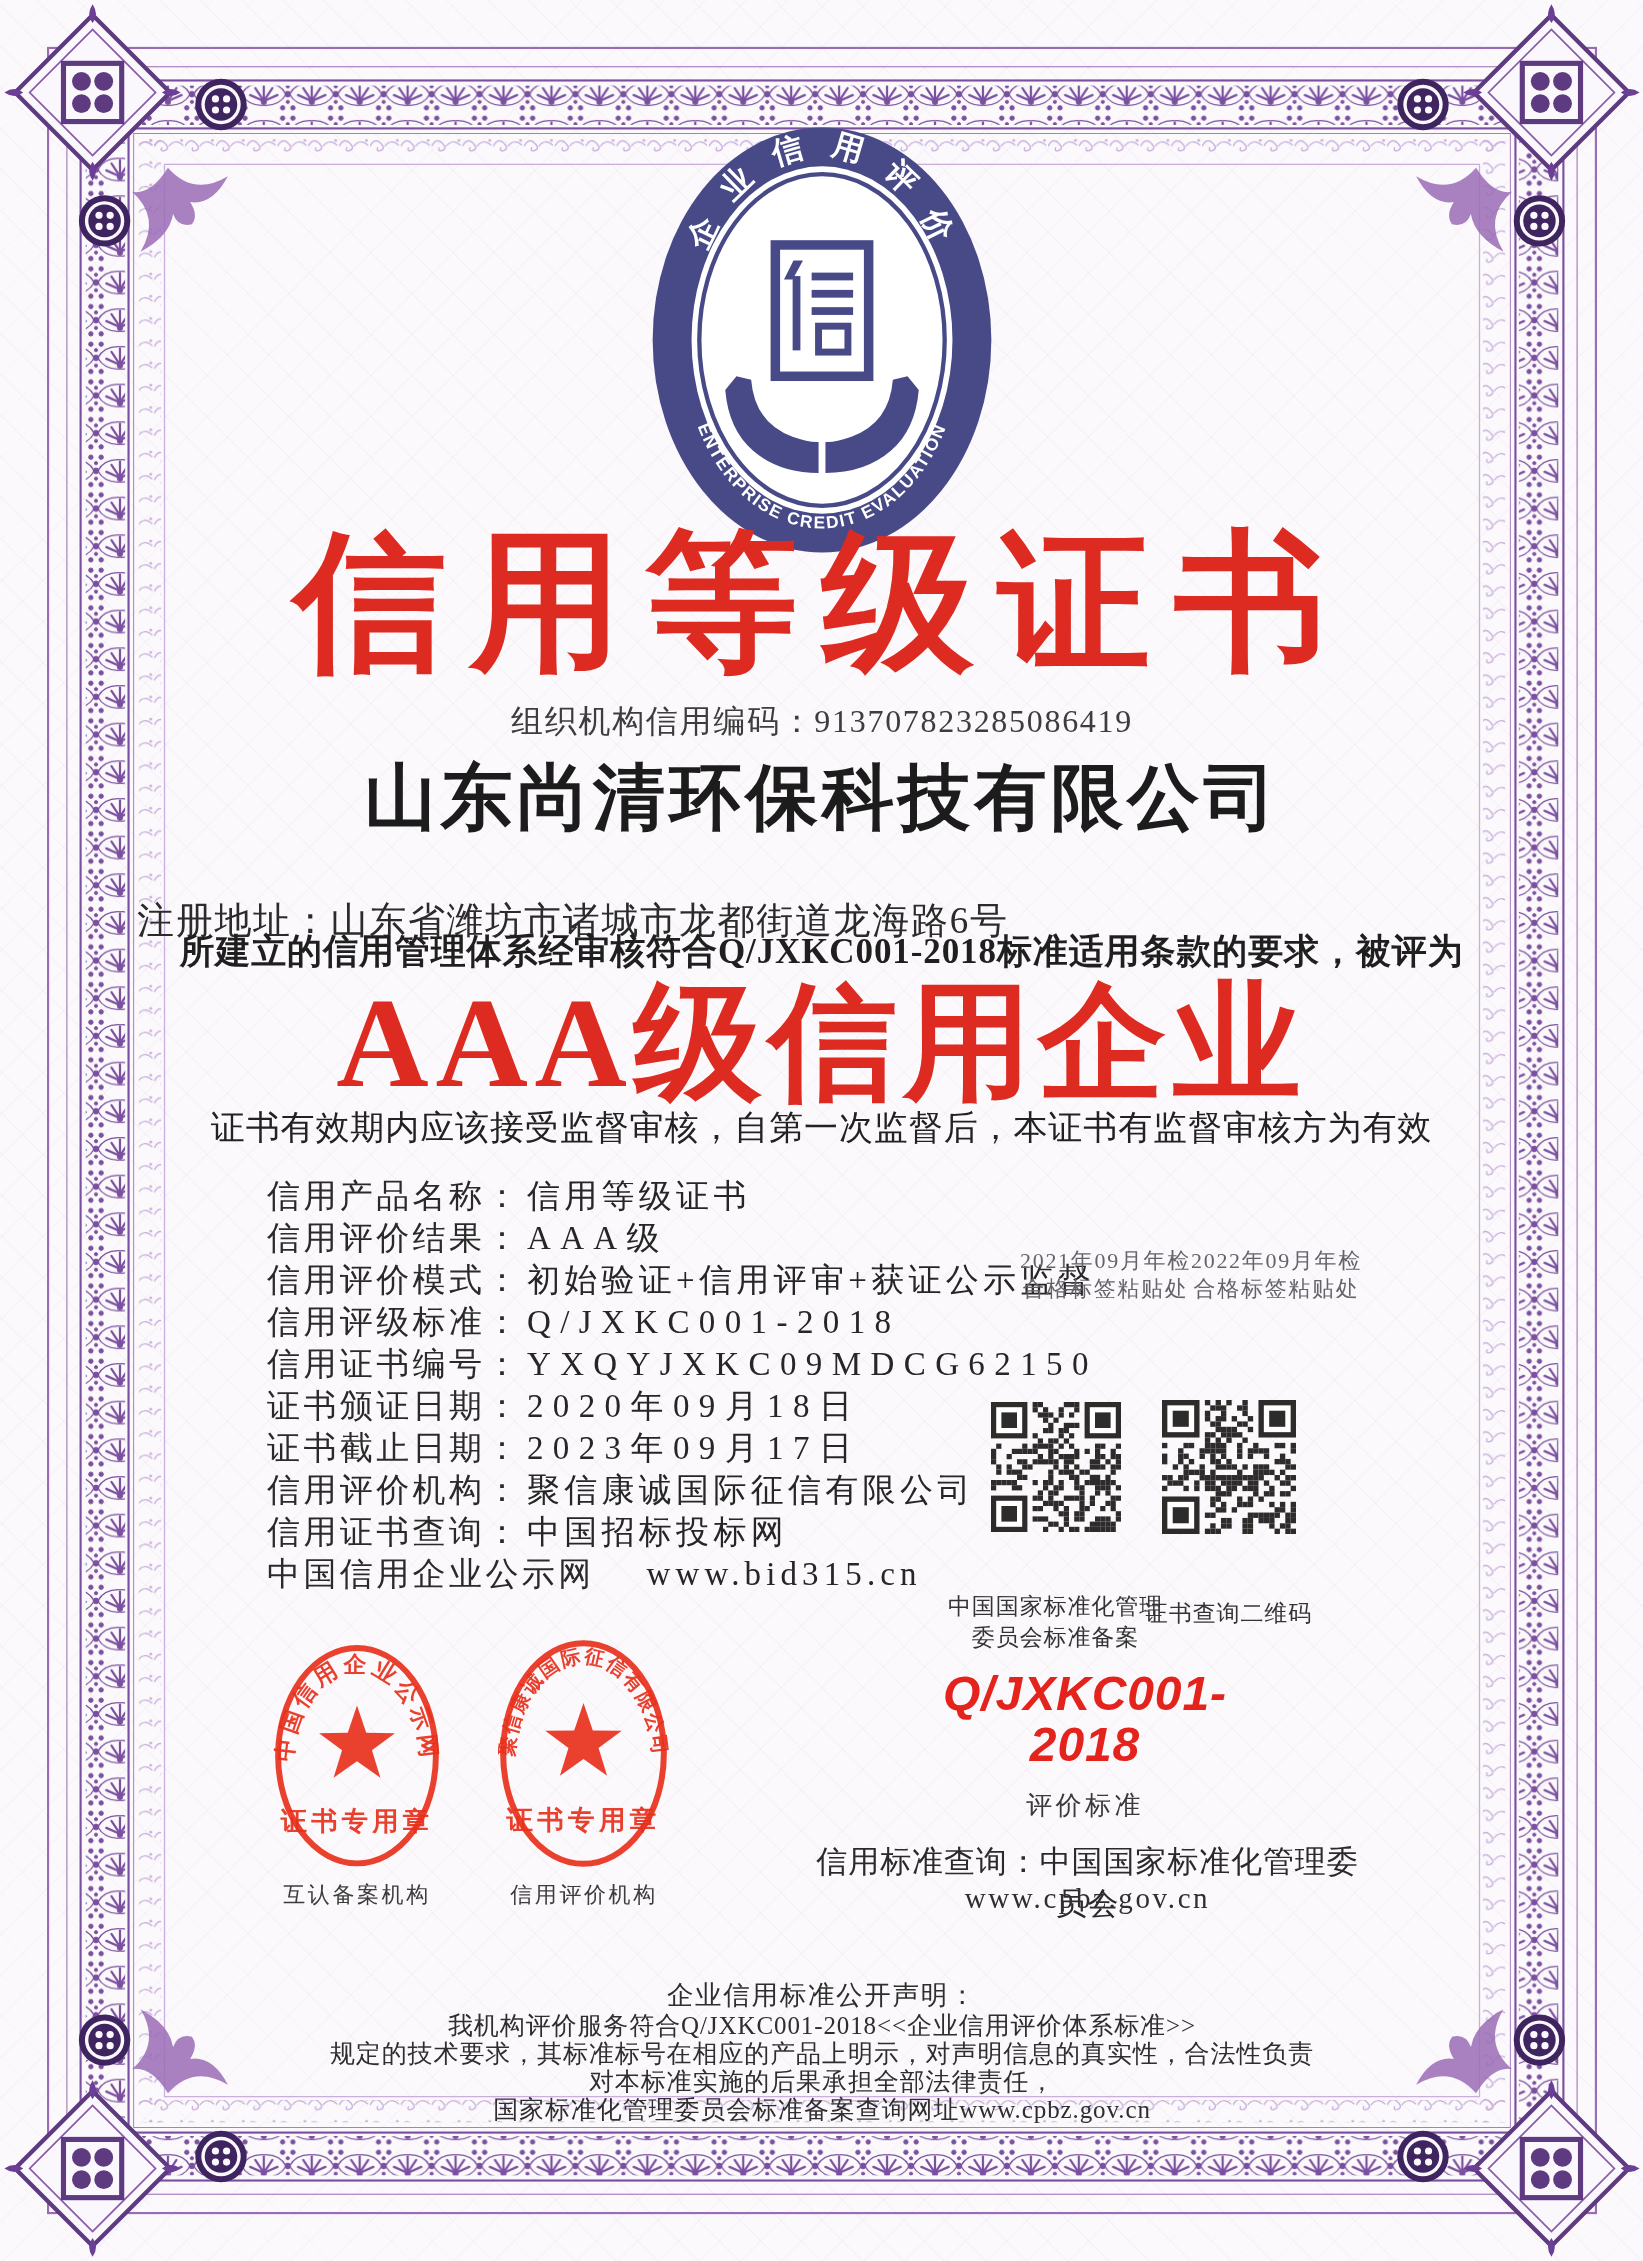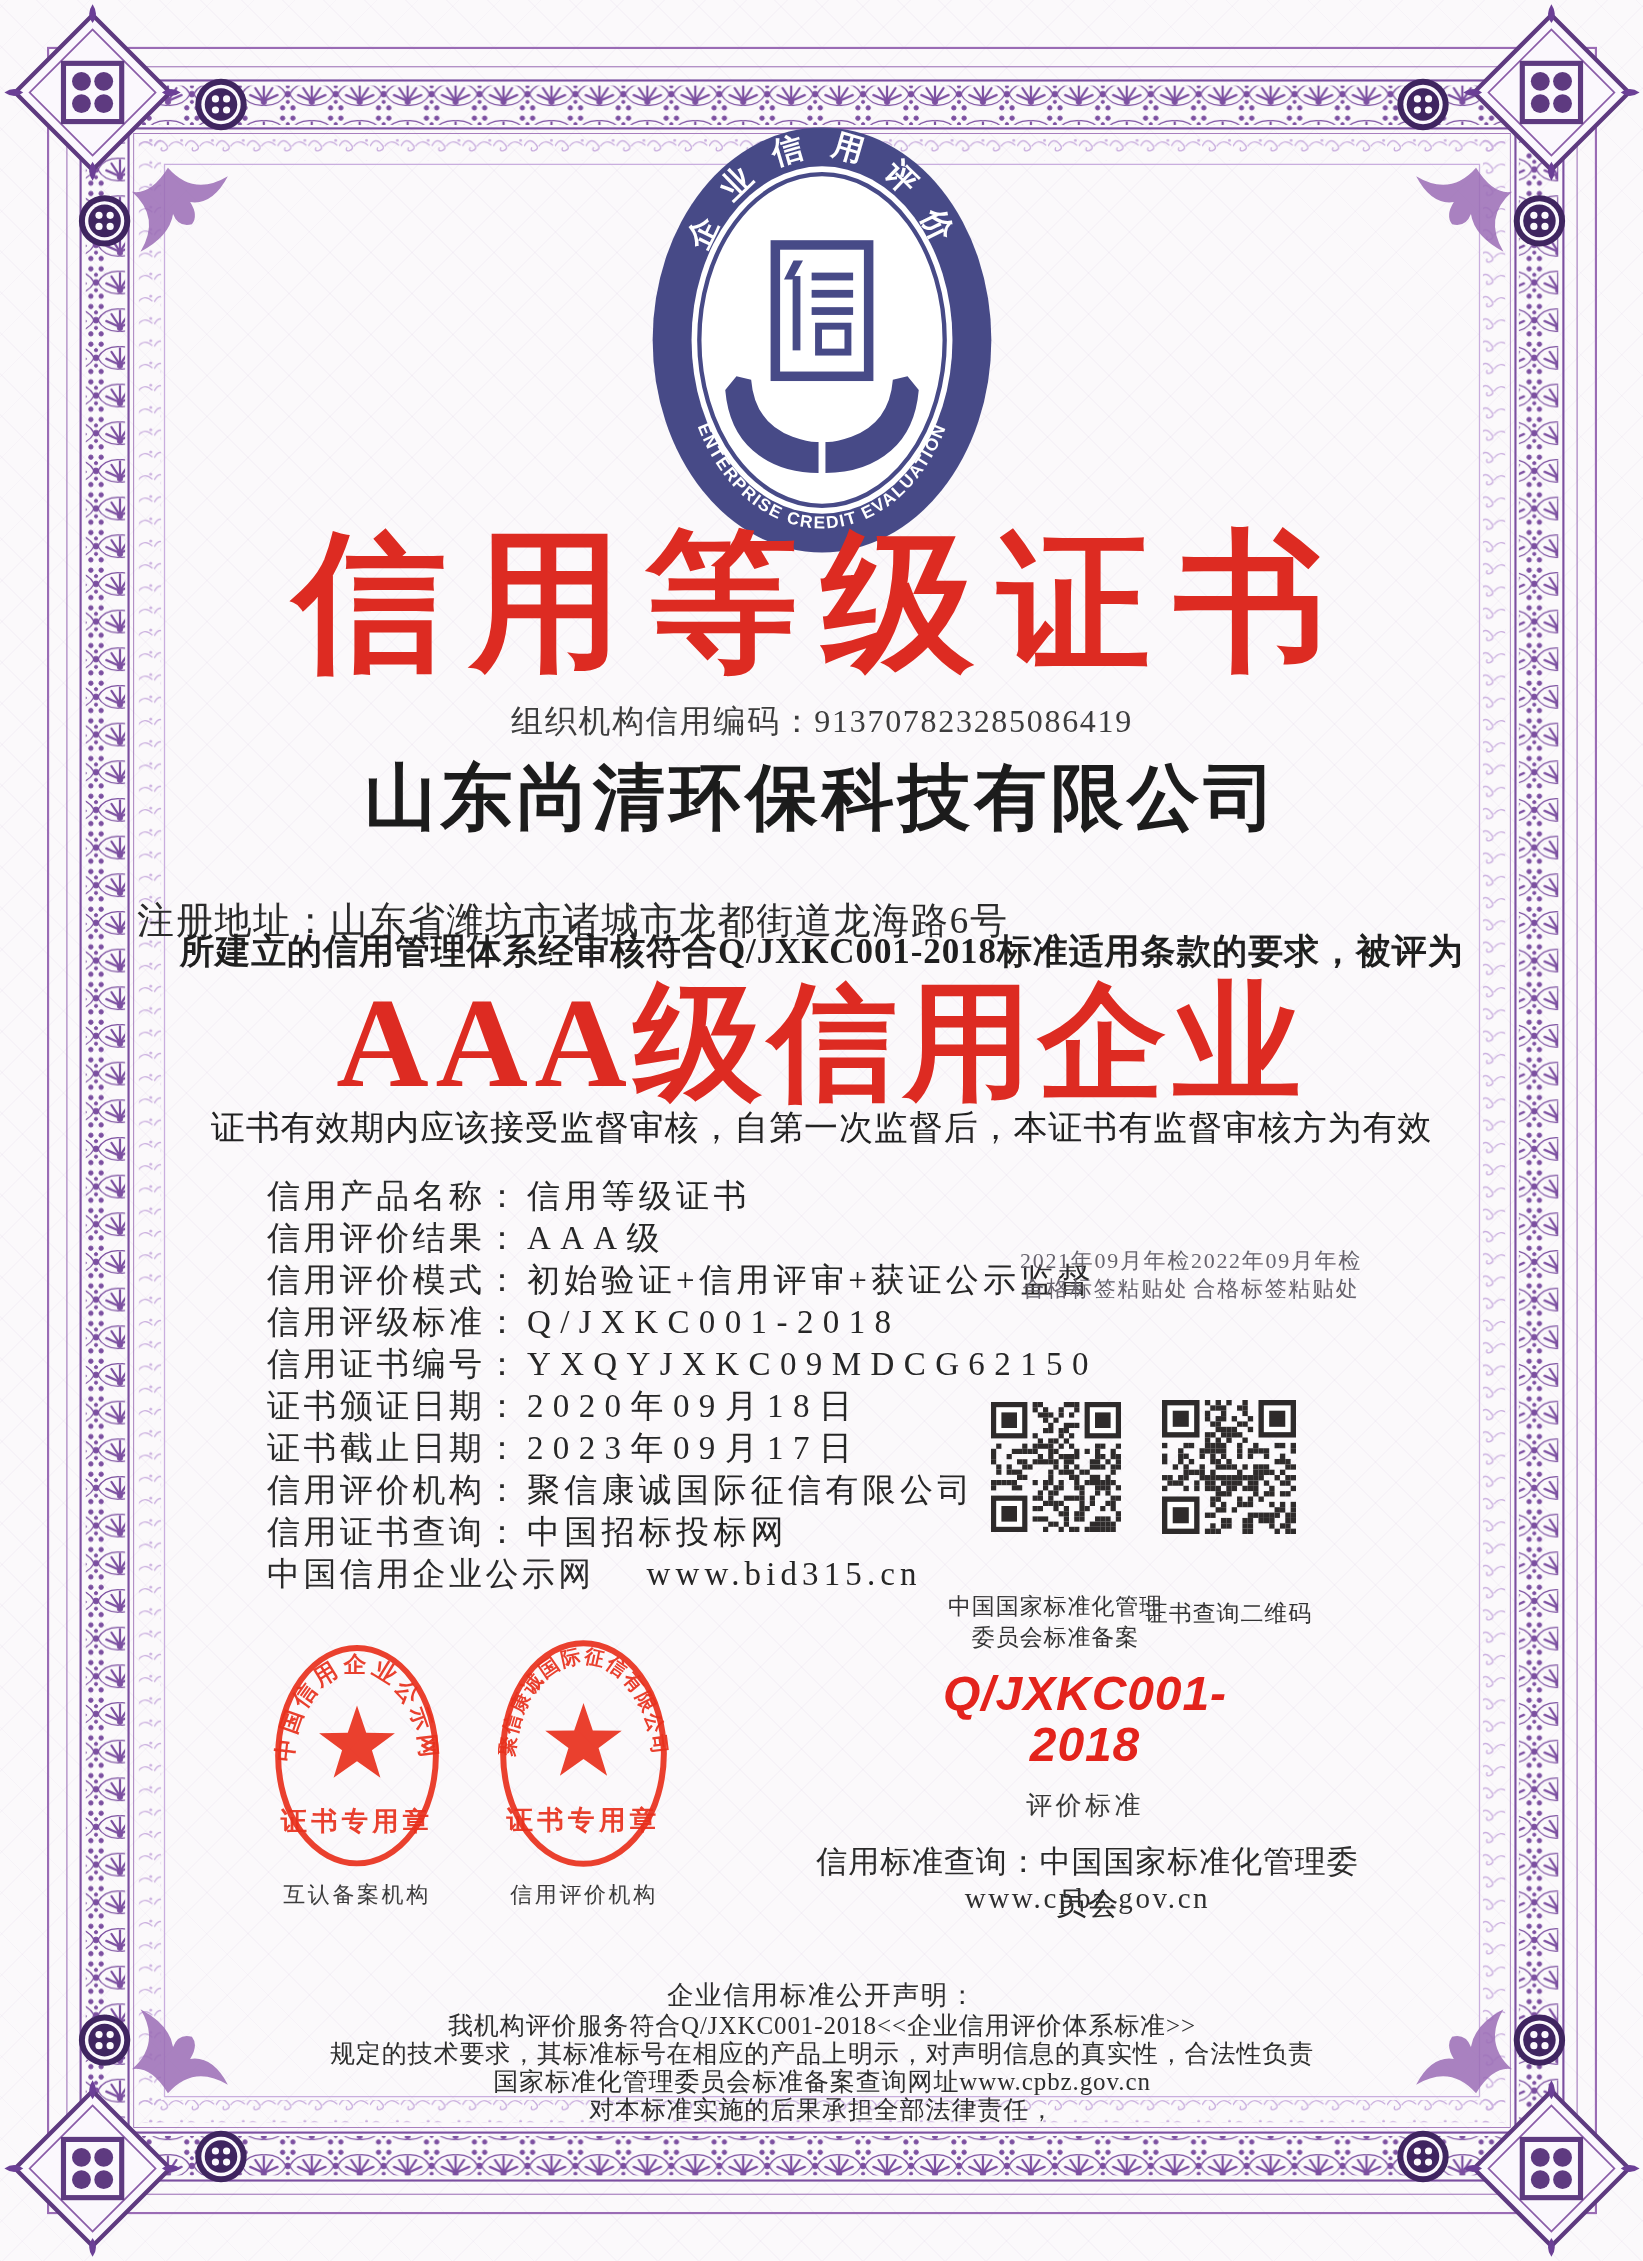--- a/index.html
+++ b/index.html
@@ -702,18 +702,18 @@
     <div>2018</div>
   </div>
   <div class="abs stdlabel">评价标准</div>
   <div class="abs stdquery">信用标准查询：中国国家标准化管理委员会</div>
   <div class="abs stdurl">www.cpbz.gov.cn</div>
 
   <div class="abs decl">
     <div class="dtitle">企业信用标准公开声明：</div>
     <div class="dline">我机构评价服务符合Q/JXKC001-2018&lt;&lt;企业信用评价体系标准&gt;&gt;</div>
     <div class="dline">规定的技术要求，其标准标号在相应的产品上明示，对声明信息的真实性，合法性负责</div>
+    <div class="dline">对本标准实施的后果承担全部法律责任，</div>
     <div class="dline">国家标准化管理委员会标准备案查询网址www.cpbz.gov.cn</div>
-    <div class="dline">对本标准实施的后果承担全部法律责任，</div>
   </div>
 
 </div>
 
 
 </body></html>

